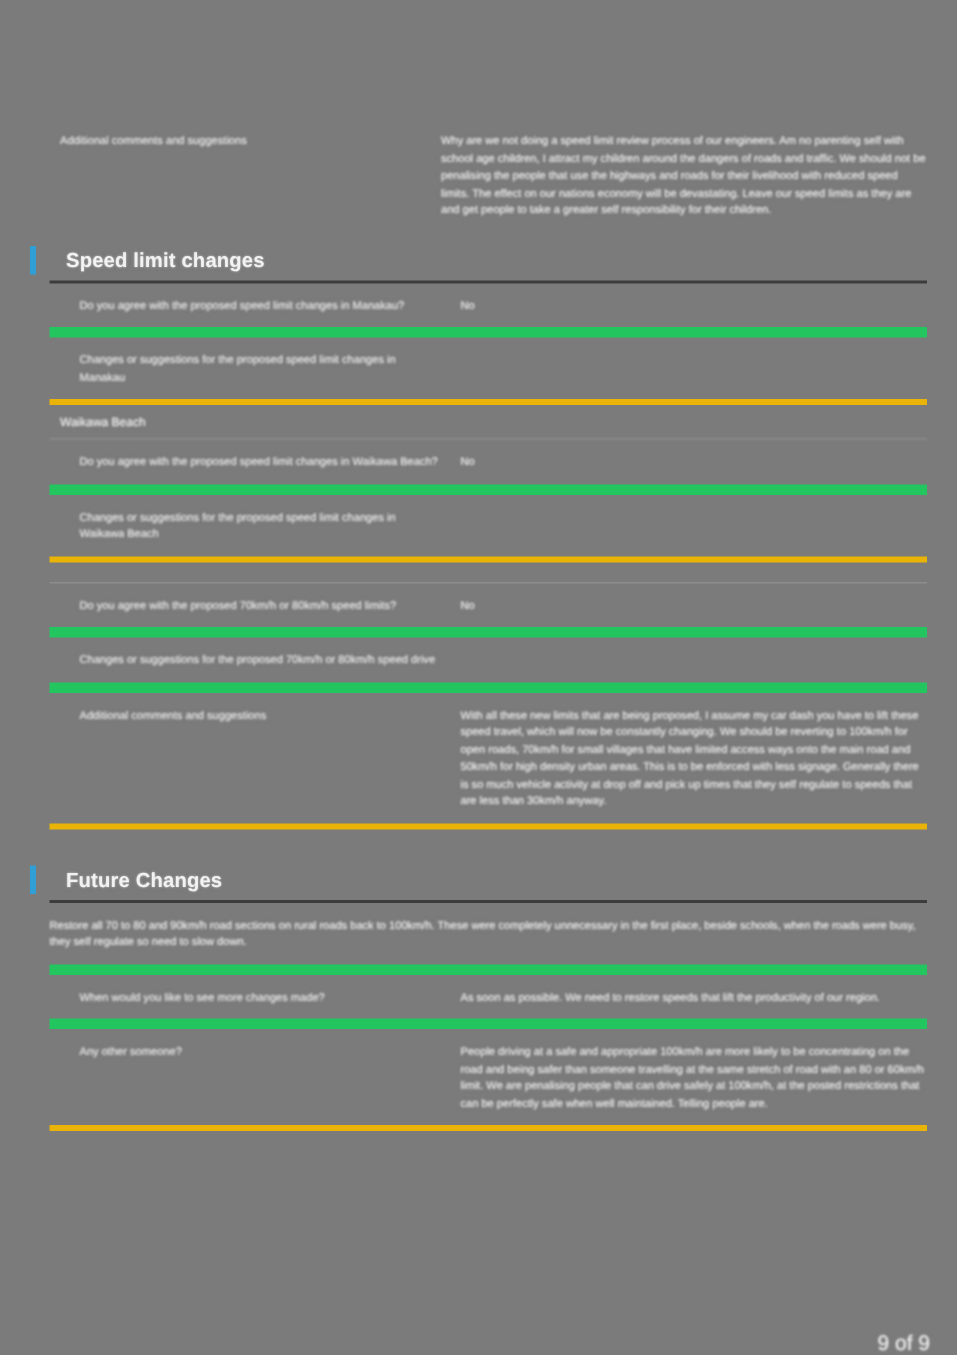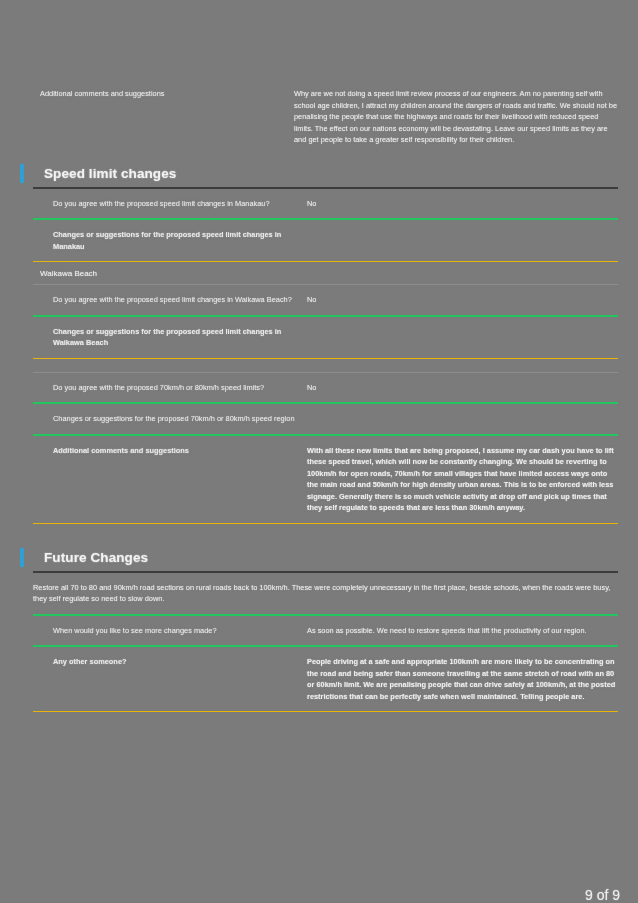--- a/index.html
+++ b/index.html
@@ -24,21 +24,21 @@
     width: 598px;
     height: 672px;
     margin-top: 36px;
   }
 
   
   .qa-row {
     display: flex;
     align-items: flex-start;
     padding: 9px 0 9px 0;
-    border-bottom: 2px solid #22c55e;
+    border-bottom: 7px solid #22c55e;
   }
   .qa-row.no-rule { border-bottom: none; }
   .qa-q {
     width: 274px;
     flex: 0 0 274px;
     padding-right: 12px;
     padding-left: 20px;
     font-size: 7.4px;
     line-height: 11.5px;
     color: #e8e8e8;
@@ -93,21 +93,21 @@
   
   .sub-head {
     font-size: 8px;
     color: #ededed;
     padding: 7px 0 6px 7px;
     border-bottom: 1px solid #8d8d8d;
     text-shadow: 0 0 1.4px rgba(200,200,200,0.95), 0 0 2.6px rgba(120,120,120,0.9);
     filter: blur(0.55px);
   }
 
-  .qa-list .qa-row:last-child { border-bottom: 1px solid #eab308; font-weight: bold; }
+  .qa-list .qa-row:last-child { border-bottom: 4px solid #eab308; }
 
   
   .spacer-row {
     height: 14px;
     border-bottom: 1px solid #8d8d8d;
   }
 
   
   .footer {
     position: absolute;
@@ -164,21 +164,21 @@
         </div>
 
         <div class="spacer-row"></div>
 
         <div class="qa-list">
           <div class="qa-row">
             <div class="qa-q">Do you agree with the proposed 70km/h or 80km/h speed limits?</div>
             <div class="qa-a">No</div>
           </div>
           <div class="qa-row">
-            <div class="qa-q">Changes or suggestions for the proposed 70km/h or 80km/h speed region</div>
+            <div class="qa-q">Changes or suggestions for the proposed 70km/h or 80km/h speed drive</div>
             <div class="qa-a"></div>
           </div>
           <div class="qa-row">
             <div class="qa-q">Additional comments and suggestions</div>
             <div class="qa-a">With all these new limits that are being proposed, I assume my car dash you have to lift these speed travel, which will now be constantly changing. We should be reverting to 100km/h for open roads, 70km/h for small villages that have limited access ways onto the main road and 50km/h for high density urban areas. This is to be enforced with less signage. Generally there is so much vehicle activity at drop off and pick up times that they self regulate to speeds that are less than 30km/h anyway.</div>
           </div>
         </div>
 
       </div>
     </div>

